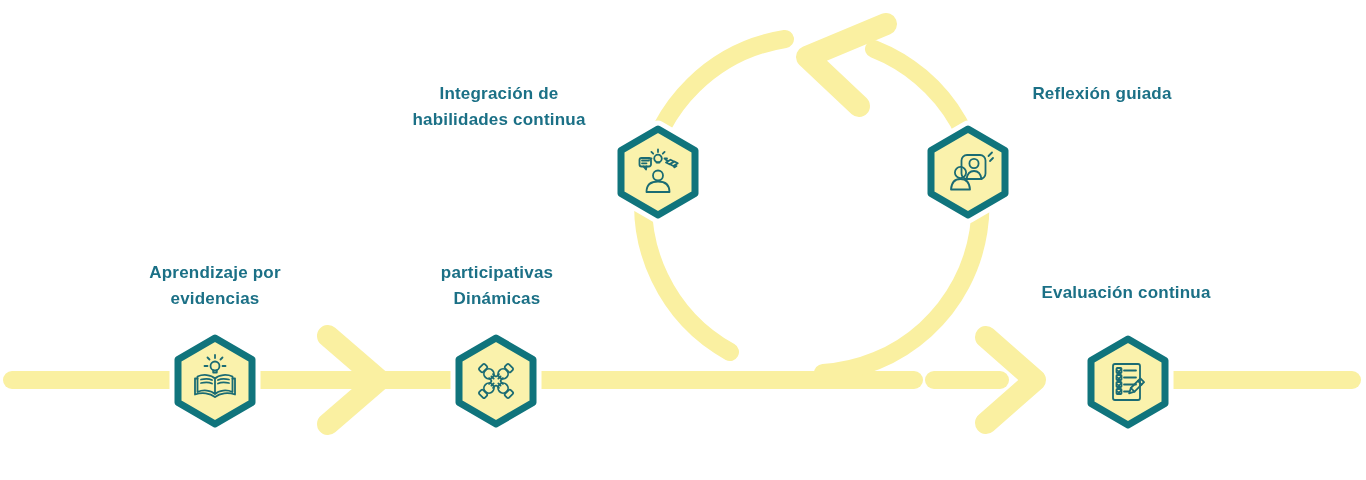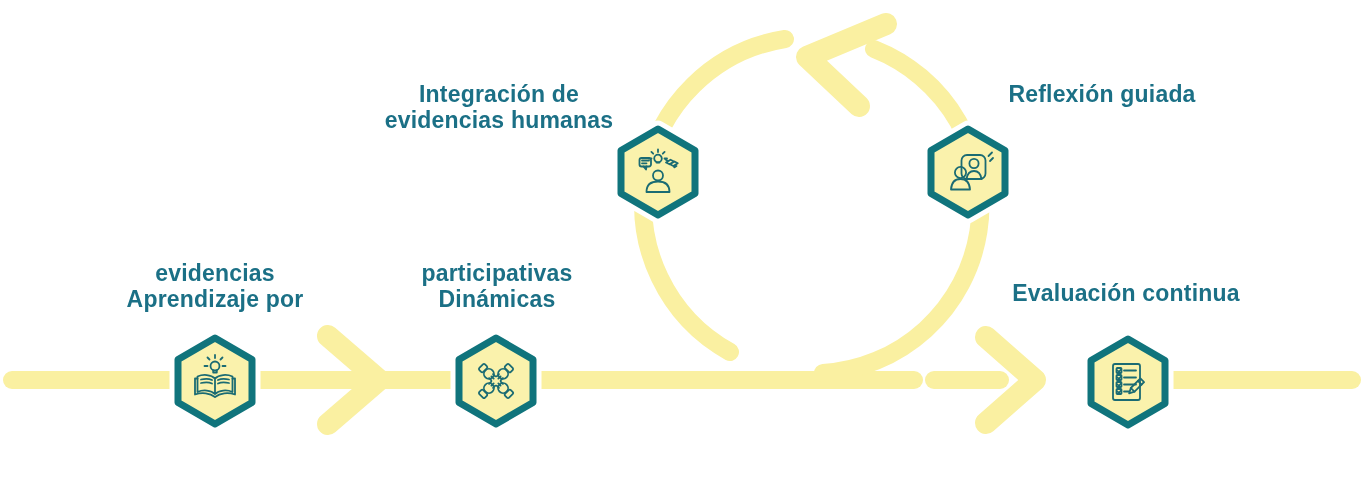--- a/index.html
+++ b/index.html
@@ -18,21 +18,21 @@
   }
   svg{position:absolute;left:0;top:0;}
   .flow{stroke:var(--arrow-yellow);stroke-width:18;fill:none;stroke-linecap:round;stroke-linejoin:round;}
   .flow-head{stroke-width:22;}
   .hex-halo{fill:none;stroke:var(--background);stroke-width:17;stroke-linejoin:round;}
   .hex{fill:var(--hexagon-fill);stroke:var(--hexagon-border);stroke-width:7;stroke-linejoin:round;}
   .ic{fill:none;stroke:var(--icon-stroke);stroke-width:1.8;stroke-linecap:round;stroke-linejoin:round;}
   .label{
     position:absolute;transform:translateX(-50%);
     text-align:center;color:var(--label-text);
-    font-weight:bold;font-size:23px;line-height:26px;
+    font-weight:bold;font-size:17px;line-height:26px;
     white-space:nowrap;letter-spacing:.2px;
   }
 </style>
 </head>
 <body>
 
 <div class="stage">
 
   <svg width="1366" height="480" viewBox="0 0 1366 480">
 
@@ -128,32 +128,32 @@
         <path class="ic" d="M -4 -11.5 h 12 M -4 -4.5 h 12 M -4 2.5 h 12 M -4 9.5 h 5"></path>
         <g transform="translate(7.5,5) rotate(45)">
           <rect class="ic" x="-2.6" y="-9.5" width="5.2" height="13.5"></rect>
           <path class="ic" d="M -2.6 4 L 0 9 L 2.6 4 M -2.6 -6 h 5.2"></path>
         </g>
       </g>
     </g>
   </svg>
 
   <div class="label" style="left:215px;top:260px">
+    <div>Aprendizaje por</div>
     <div>evidencias</div>
-    <div>Aprendizaje por</div>
   </div>
 
   <div class="label" style="left:497px;top:260px">
     <div>participativas</div>
     <div>Dinámicas</div>
   </div>
 
   <div class="label" style="left:499px;top:81px">
     <div>Integración de</div>
-    <div>evidencias humanas</div>
+    <div>habilidades continua</div>
   </div>
 
   <div class="label" style="left:1102px;top:81px">
     <div>Reflexión guiada</div>
   </div>
 
   <div class="label" style="left:1126px;top:280px">
     <div>Evaluación continua</div>
   </div>
 

